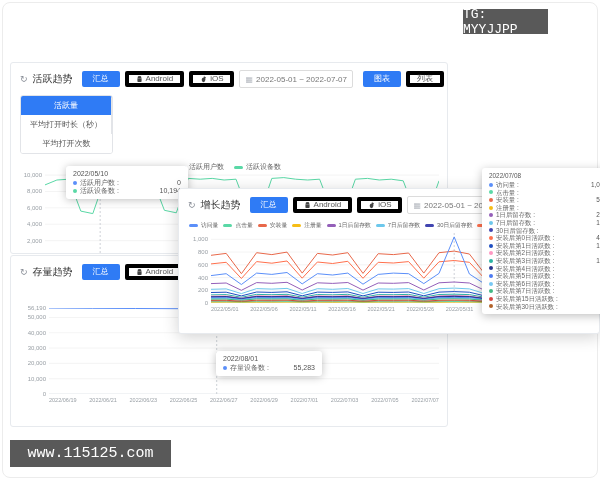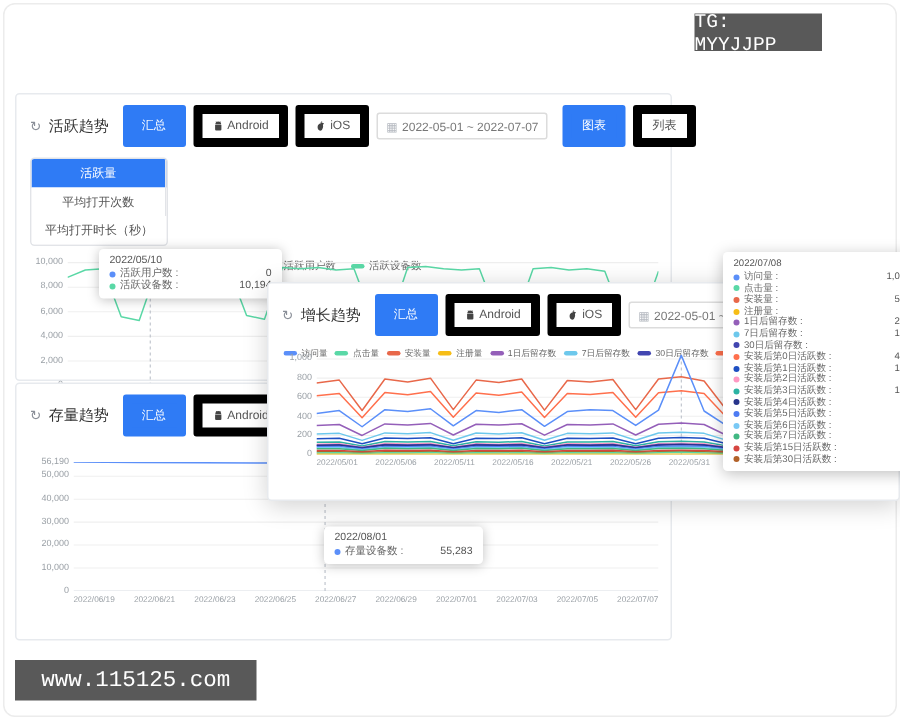--- a/index.html
+++ b/index.html
@@ -9,21 +9,21 @@
   .dark-box{position:absolute;background:#595959;color:#fff;display:flex;align-items:center;justify-content:center;z-index:50;font-family:Liberation Mono, monospace;}
   .tg-box{left:463px;top:9px;width:85px;height:25px;font-size:13px;}
   .site-box{left:10px;top:440px;width:161px;height:27px;font-size:15px;}
   .panel{position:absolute;background:#fff;border:1px solid #e7eaee;border-radius:3px;}
   .panel-active{left:10px;top:62px;width:436px;height:190px;z-index:1;}
   .panel-stock{left:10px;top:255px;width:436px;height:170px;z-index:1;}
   .panel-growth{left:178px;top:188px;width:420px;height:144px;z-index:10;box-shadow:0 3px 16px rgba(0,0,0,.18);}
   .phead{display:flex;align-items:center;gap:5px;padding:7px 9px 3px 9px;}
   .refresh{color:#8a8f98;font-size:9px;cursor:pointer;}
   .ptitle{font-size:10px;font-weight:normal;color:#333;margin-right:4px;white-space:nowrap;}
-  .btn{height:28px;line-height:14px;font-size:8px;padding:0 7px;border:6px solid #000000;border-radius:2px;
+  .btn{height:16px;line-height:14px;font-size:8px;padding:0 7px;border:4px solid #000000;border-radius:2px;
        background:#fff;color:#555;display:inline-flex;align-items:center;gap:3px;cursor:pointer;white-space:nowrap;}
   .btn-blue{background:#2f7bf5;border-color:#2f7bf5;color:#fff;}
   .datebox{height:16px;border:1px solid #dcdcdc;border-radius:2px;font-size:8px;color:#777;
            display:inline-flex;align-items:center;gap:3px;padding:0 5px;white-space:nowrap;background:#fff;}
   .cal{color:#b5b9c0;font-size:8px;}
   .spacer{flex:1;}
   .tabgroup{display:inline-flex;margin:4px 0 0 9px;border:1px solid #e2e4e8;border-radius:3px;overflow:hidden;flex-direction:column;}
   .tab{font-size:8px;padding:4px 9px;background:#fff;border:none;border-right:1px solid #e2e4e8;color:#555;cursor:pointer;white-space:nowrap;}
   .tab:last-child{border-right:none;}
   .tab.active{background:#2f7bf5;color:#fff;}
@@ -87,22 +87,22 @@
       <span class="cal">▦</span>
       <span>2022-05-01 ~ 2022-07-07</span>
     </span>
     <span class="spacer"></span>
     <button class="btn btn-blue">图表</button>
     <button class="btn">列表</button>
   </div>
   <div class="tabgroup">
 
   <button class="tab active">活跃量</button>
+      <button class="tab">平均打开时长（秒）</button>
       <button class="tab">平均打开次数</button>
-      <button class="tab">平均打开时长（秒）</button>
     </div>
   <div class="legend legend-c">
 
   <span class="legend-item">
         <span class="lmark" style="background: rgb(91, 143, 249);"></span>
         <span>活跃用户数</span>
       </span>
       <span class="legend-item">
         <span class="lmark" style="background: rgb(90, 216, 166);"></span>
         <span>活跃设备数</span>

